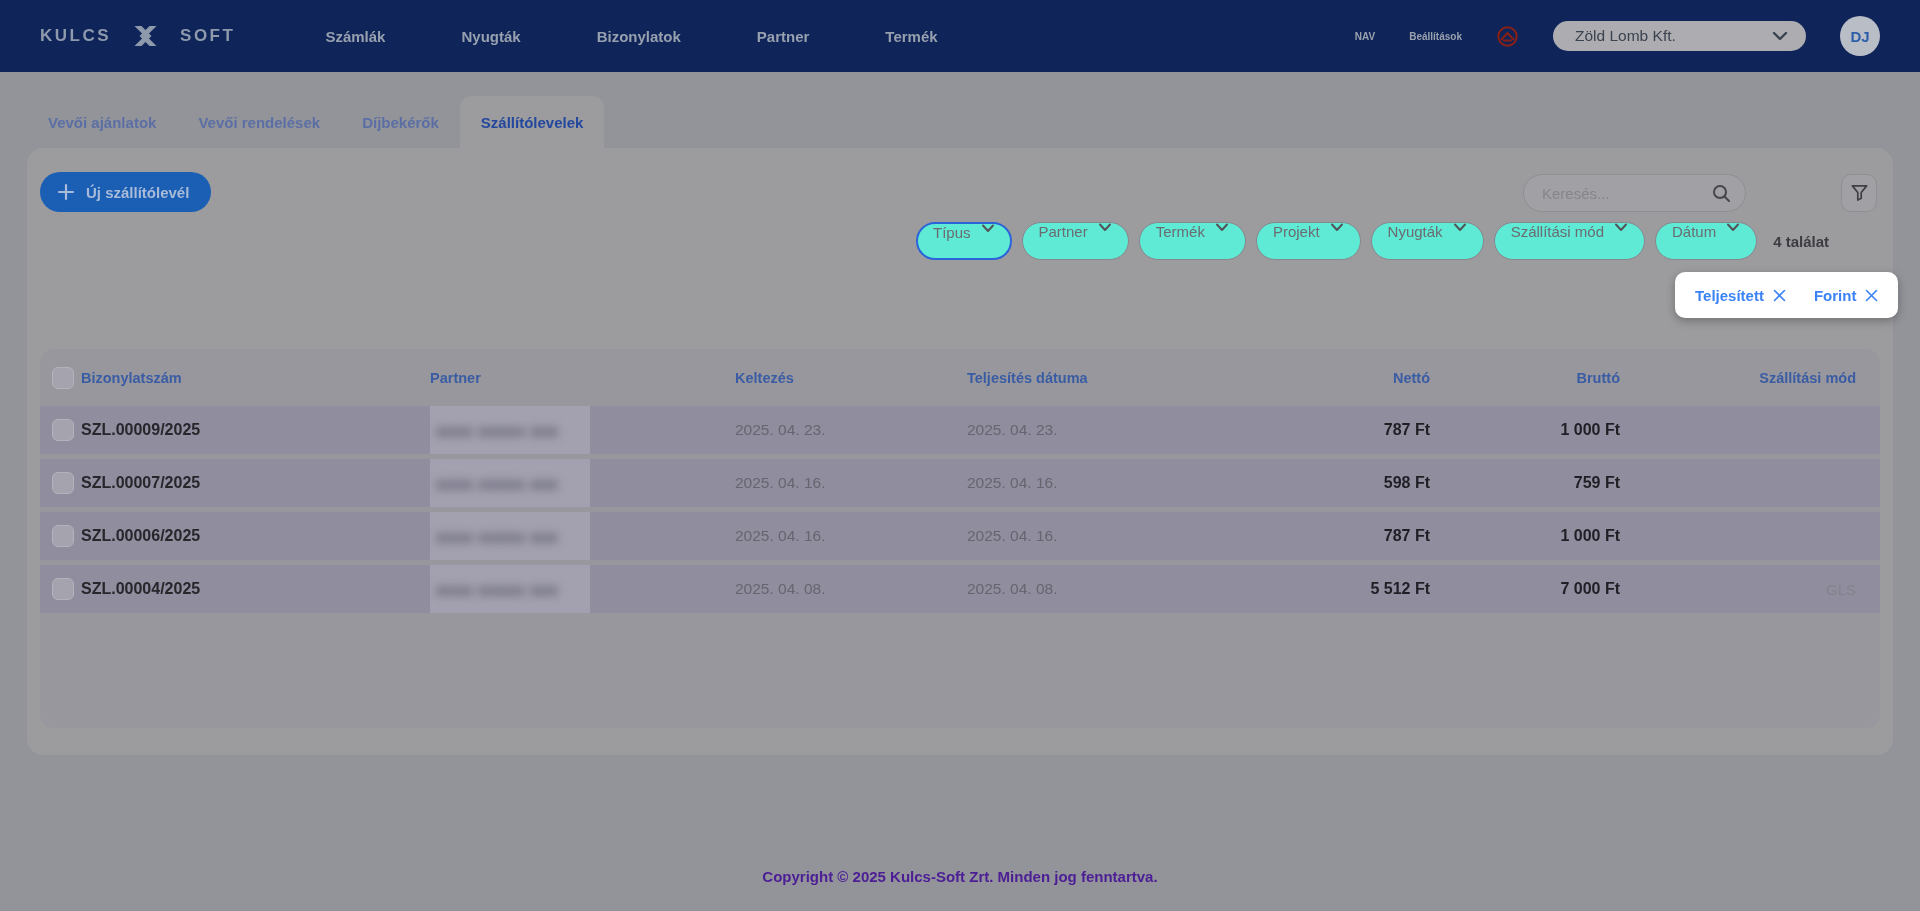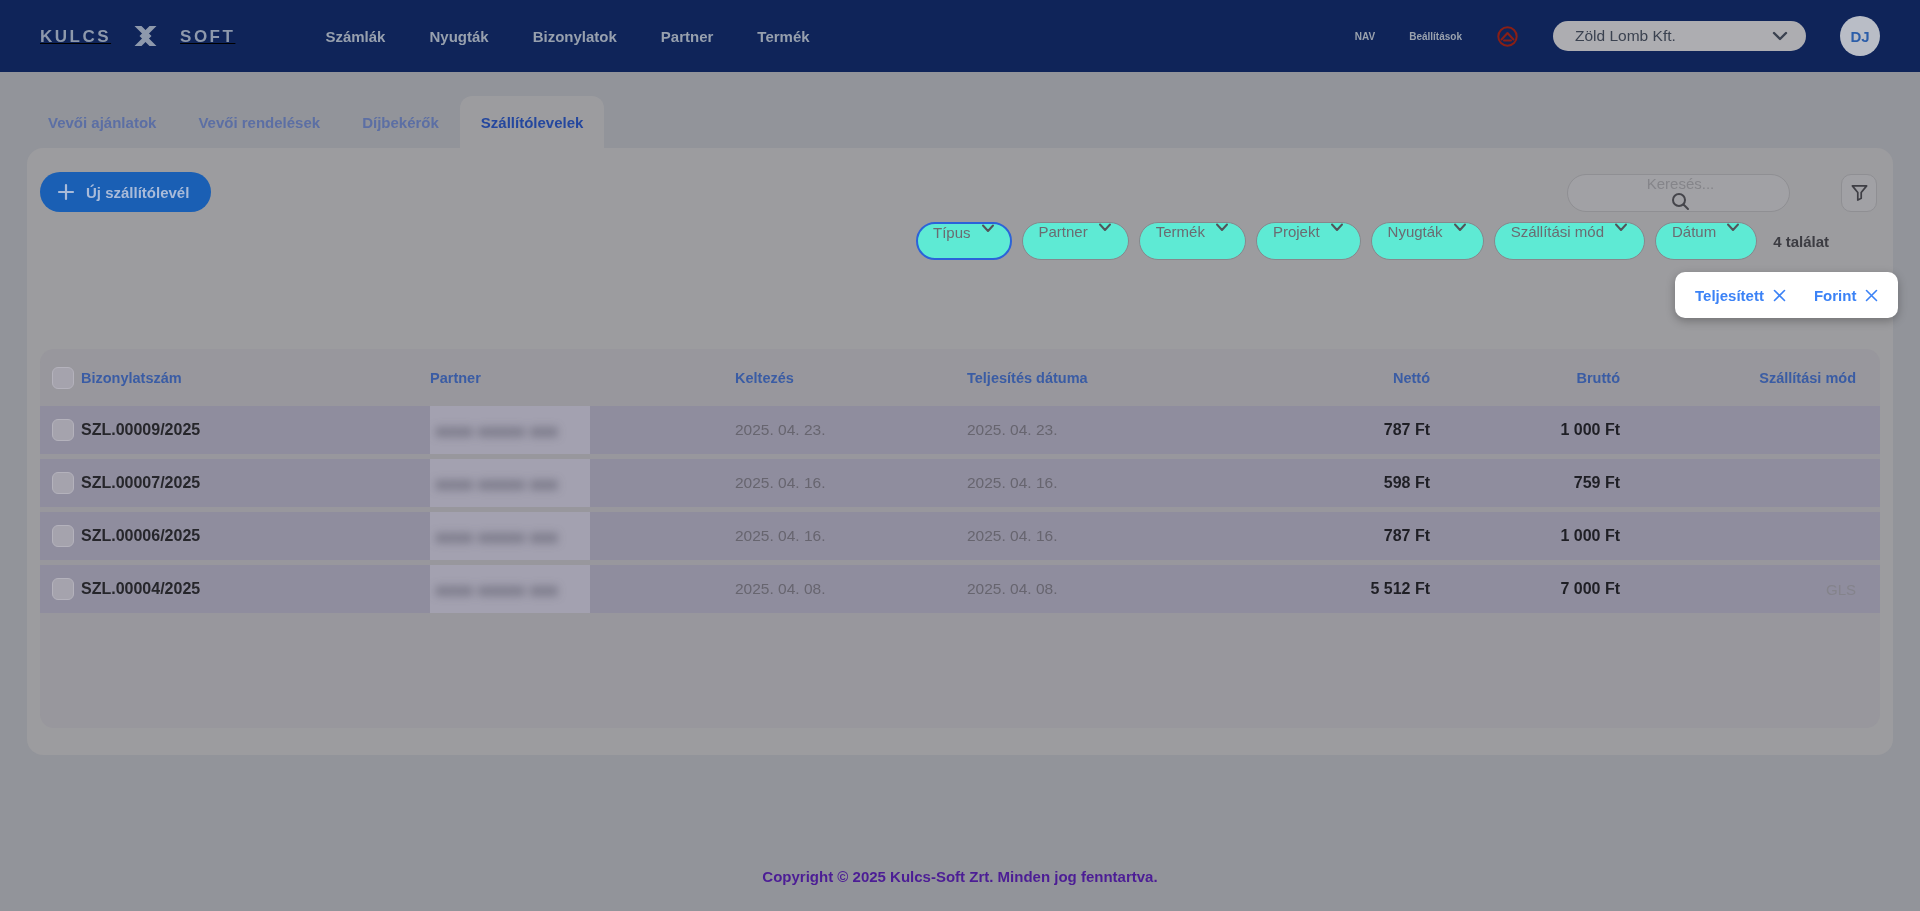--- a/index.html
+++ b/index.html
@@ -8,26 +8,26 @@
     font-family: "Liberation Sans", "DejaVu Sans", sans-serif;
     background:#92949A;
     position:relative;
   }
 
   
   .navbar {
     position:absolute; top:0; left:0; width:1920px; height:72px;
     background:#0F2459; display:flex; align-items:center; padding:0 40px;
   }
-  .logo { display:flex; align-items:flex-end; gap:18px; cursor:pointer;text-decoration:underline; }
+  .logo { display:flex; align-items:center; gap:18px; cursor:pointer; }
   .logo span {
     color:#8E99AC; font-size:17px; font-weight:700; letter-spacing:2.5px;
   }
   .logo svg { margin:0 3px; }
-  .nav-menu { display:flex; gap:44px; margin-left:90px; }
+  .nav-menu { display:flex; gap:76px; margin-left:90px; }
   .nav-item { color:#97A0AE; font-size:15px; font-weight:700; cursor:pointer; }
   .nav-right { margin-left:auto; display:flex; align-items:center; gap:34px; }
   .nav-link { color:#9AA2AE; font-size:10px; font-weight:700; cursor:pointer; }
   .company-pill {
     width:253px; height:30px; border-radius:21px; background:#ADADB1;
     display:flex; align-items:center; justify-content:space-between;
     padding:0 18px 0 22px; cursor:pointer;
   }
   .company-pill span { color:#3B4250; font-size:15.5px; font-weight:500; }
   .avatar {
@@ -55,24 +55,24 @@
     position:absolute; left:27px; top:148px; width:1866px; height:607px;
     background:#9C9C9F; border-radius:16px;
   }
   .new-btn {
     position:absolute; left:13px; top:24px; height:40px; padding:0 22px 0 16px;
     border:none; border-radius:21px; background:#1A5FB4;
     display:flex; align-items:center; gap:10px; cursor:pointer;
   }
   .new-btn span { color:#A9BBD9; font-size:15px; font-weight:600; }
   .search {
-    position:absolute; left:1540px; top:26px; width:223px; height:38px;
+    position:absolute; left:1496px; top:26px; width:223px; height:38px;
     border:1px solid #8F8F93; border-radius:19px; background:#A1A1A5;
     display:flex; align-items:center; justify-content:space-between;
-    padding:0 14px 0 18px; cursor:text;flex-direction:column;
+    padding:0 14px 0 18px; cursor:text;
   }
   .search .placeholder { color:#85858A; font-size:15px; }
   .filter-btn {
     position:absolute; left:1814px; top:26px; width:36px; height:38px;
     border:1px solid #8F8F93; border-radius:10px; background:#A1A1A5;
     display:flex; align-items:center; justify-content:center; cursor:pointer;
   }
 
   
   .pills {

